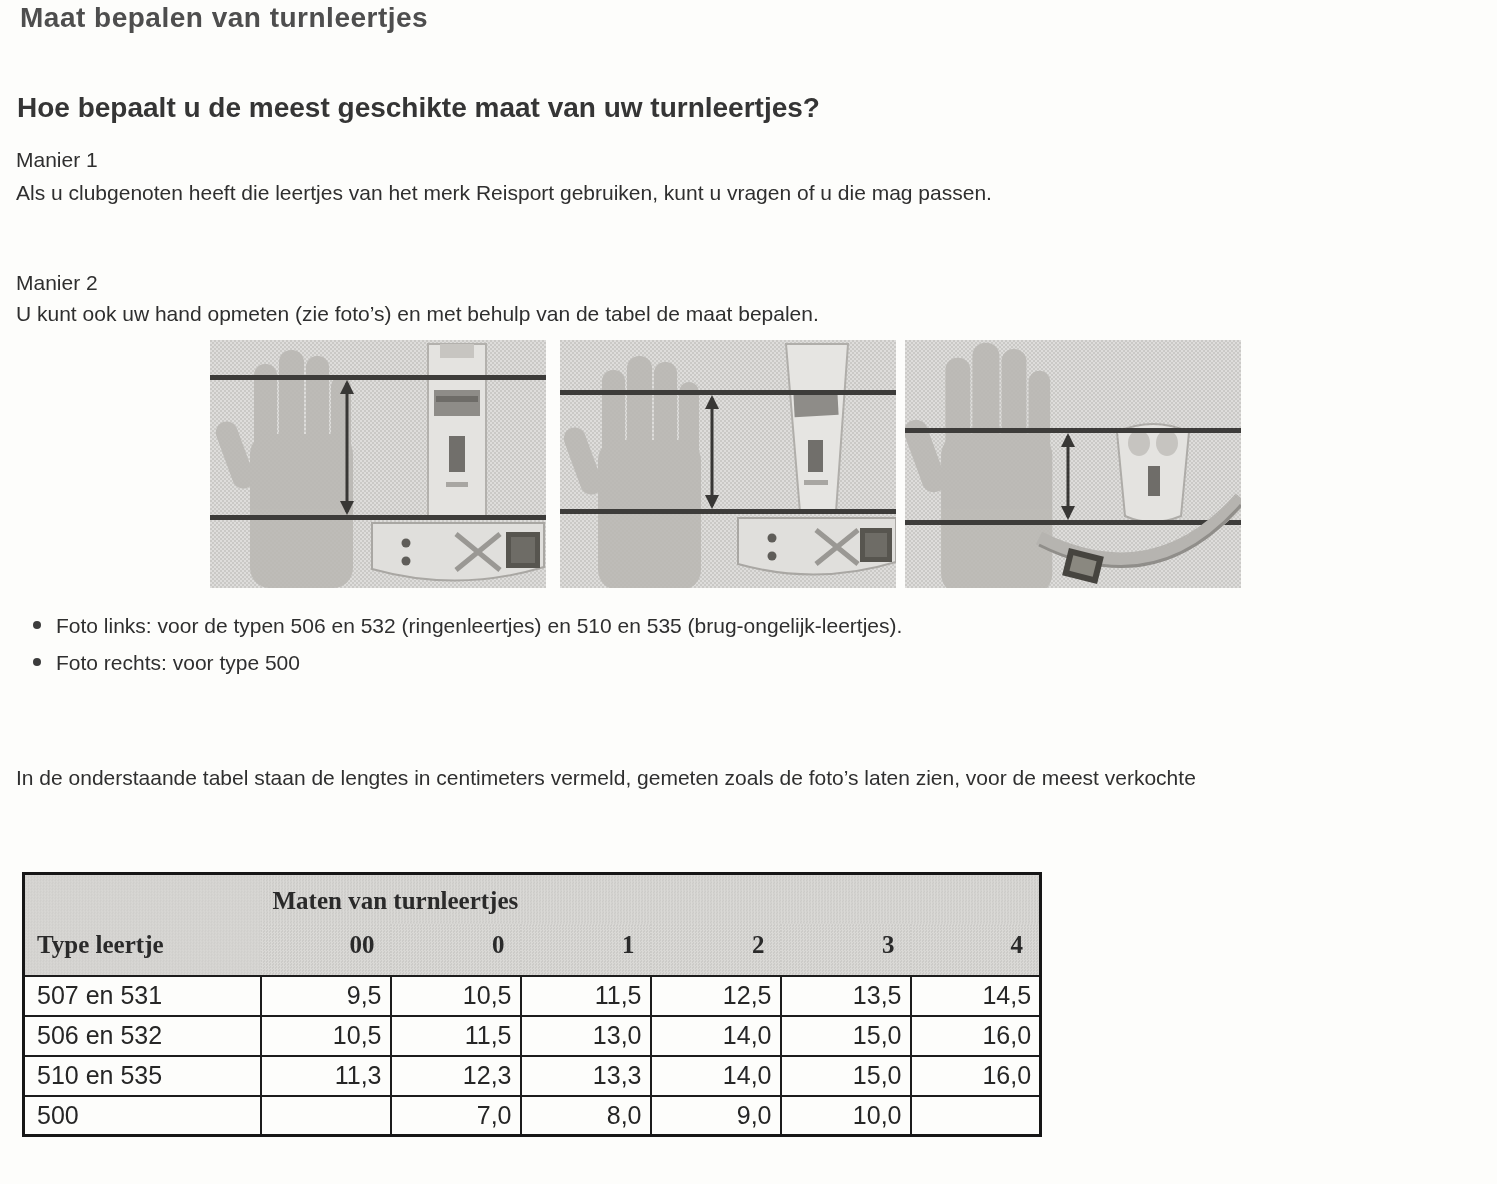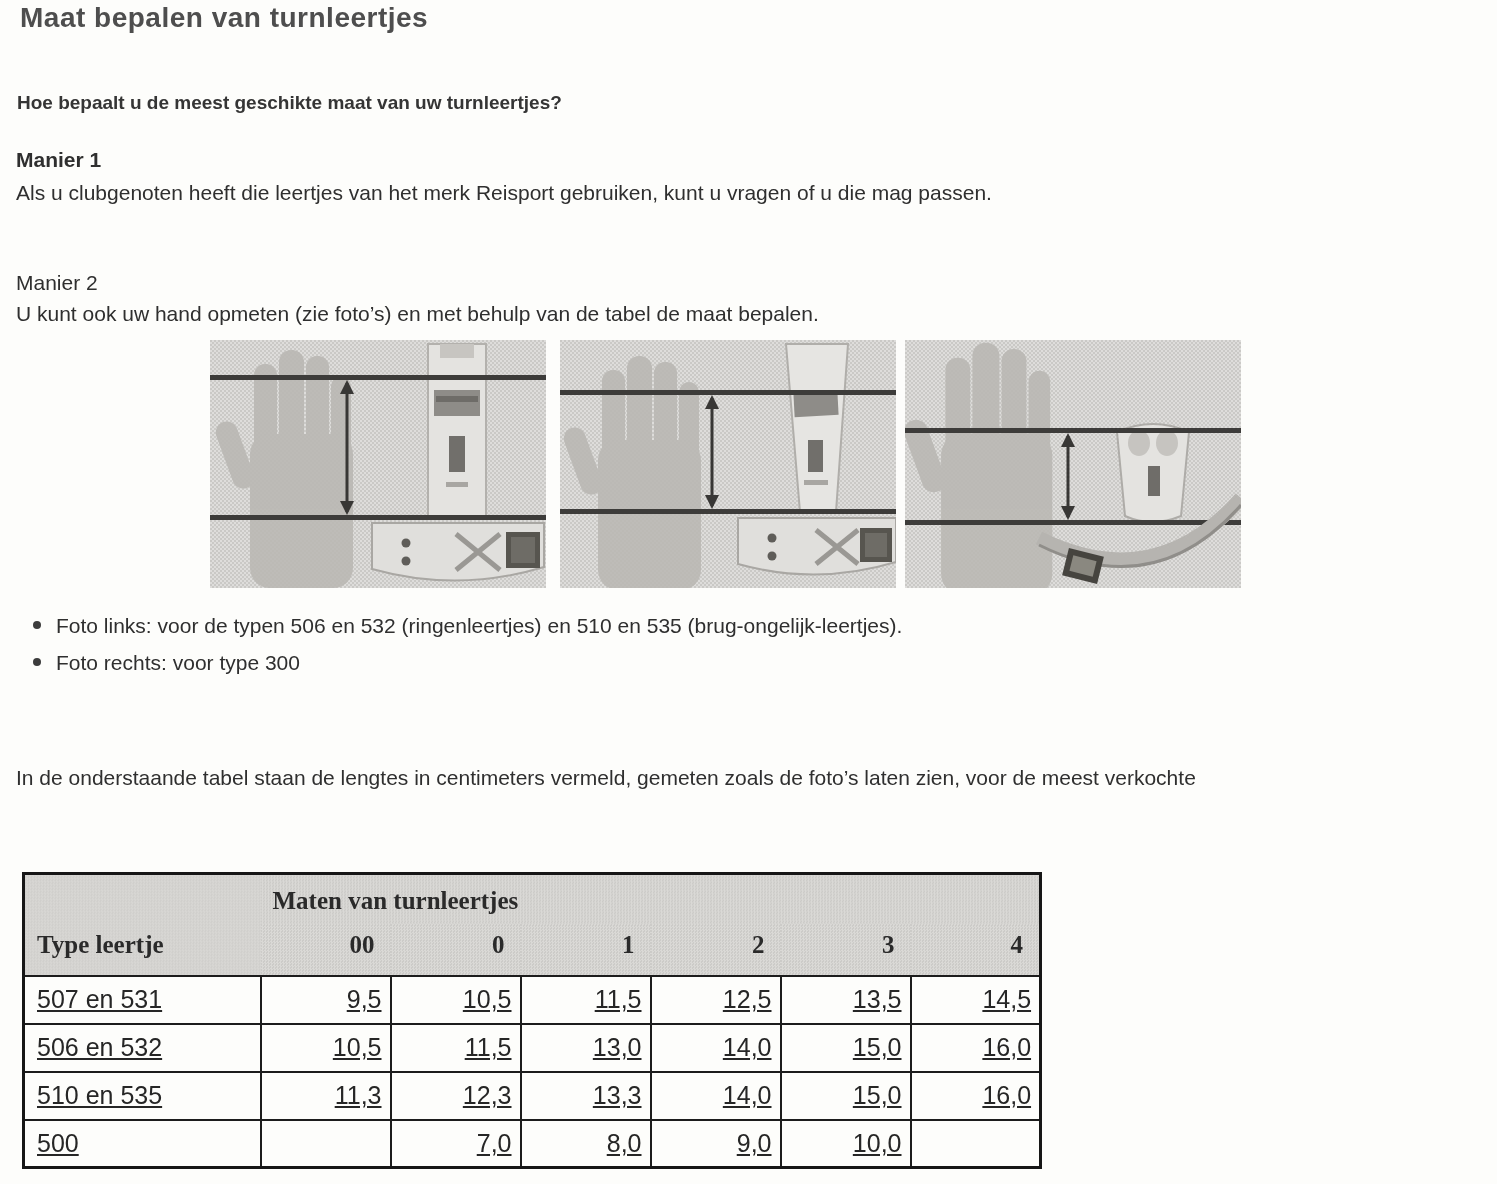--- a/index.html
+++ b/index.html
@@ -12,24 +12,24 @@
     overflow: hidden;
   }
   .abs { position: absolute; }
 
   .page-title {
     left: 20px; top: 2px;
     font-size: 28px; font-weight: 700; color: #4e4e4e; letter-spacing: 0.5px;
   }
   .page-question {
     left: 17px; top: 92px;
-    font-size: 19px; font-weight: 700; color: #353535;
+    font-size: 28px; font-weight: 700; color: #353535;
   }
   .method-label, .method-text { left: 16px; font-size: 21px; color: #2f2f2f; white-space: nowrap; }
-  #m1-label { top: 148px; font-weight: bold; }
+  #m1-label { top: 148px; }
   #m1-text  { top: 181px; }
   #m2-label { top: 271px; }
   #m2-text  { top: 302px; }
 
   .photo {
     position: absolute; top: 340px; width: 336px; height: 248px;
     background-color: #d6d5d2;
     background-image: repeating-conic-gradient(#dedddb 0% 25%, #cac9c6 0% 50%);
     background-size: 4px 4px;
     overflow: hidden;
@@ -67,21 +67,21 @@
     font-family: Liberation Serif, serif;
   }
   .type-head {
     text-align: left; vertical-align: bottom;
     padding: 0 0 16px 12px;
     border-right: 2px solid #1c1c1c;
     border-bottom: 3px solid #161616;
   }
   .group-head { text-align: left; vertical-align: top; height: 50px; padding: 12px 0 0 12px; }
   .size-head  { text-align: right; vertical-align: bottom; height: 52px; padding: 0 16px 16px 0; border-bottom: 3px solid #161616; }
-  .sizes-table tbody td { border: 2px solid #1c1c1c; height: 48px; background: #fdfdfb; text-decoration: underline; }
+  .sizes-table tbody td { border: 2px solid #1c1c1c; height: 40px; background: #fdfdfb; }
   .type-cell { text-align: left; padding-left: 12px; }
   .value-cell { text-align: right; padding-right: 8px; }
 </style>
 </head>
 <body>
 
 <div class="abs page-title">Maat bepalen van turnleertjes</div>
 <div class="abs page-question">Hoe bepaalt u de meest geschikte maat van uw turnleertjes?</div>
 
 <div class="abs method-label" id="m1-label">Manier 1</div>
@@ -186,21 +186,21 @@
       <path d="M134,198 Q250,256 336,158" stroke="#b6b4b0" stroke-width="14" fill="none"></path>
       <path d="M134,205 Q250,263 336,165" stroke="#908e8a" stroke-width="3" fill="none"></path>
       <rect x="160" y="212" width="36" height="28" fill="#46443f" transform="rotate(14 178 226)"></rect>
       <rect x="166" y="218" width="24" height="16" fill="#8a8880" transform="rotate(14 178 226)"></rect>
     </g>
   </svg>
 </div>
 
 <div class="abs bullets">
   <div class="bullet">Foto links: voor de typen 506 en 532 (ringenleertjes) en 510 en 535 (brug-ongelijk-leertjes).</div>
-  <div class="bullet">Foto rechts: voor type 300</div>
+  <div class="bullet">Foto rechts: voor type 500</div>
 </div>
 
 <div class="abs table-intro">
   <div>In de onderstaande tabel staan de lengtes in centimeters vermeld, gemeten zoals de foto’s laten zien, voor de meest verkochte</div>
 </div>
 
 <table class="sizes-table">
   <colgroup>
     <col class="c-type">
     <col class="c-size">

